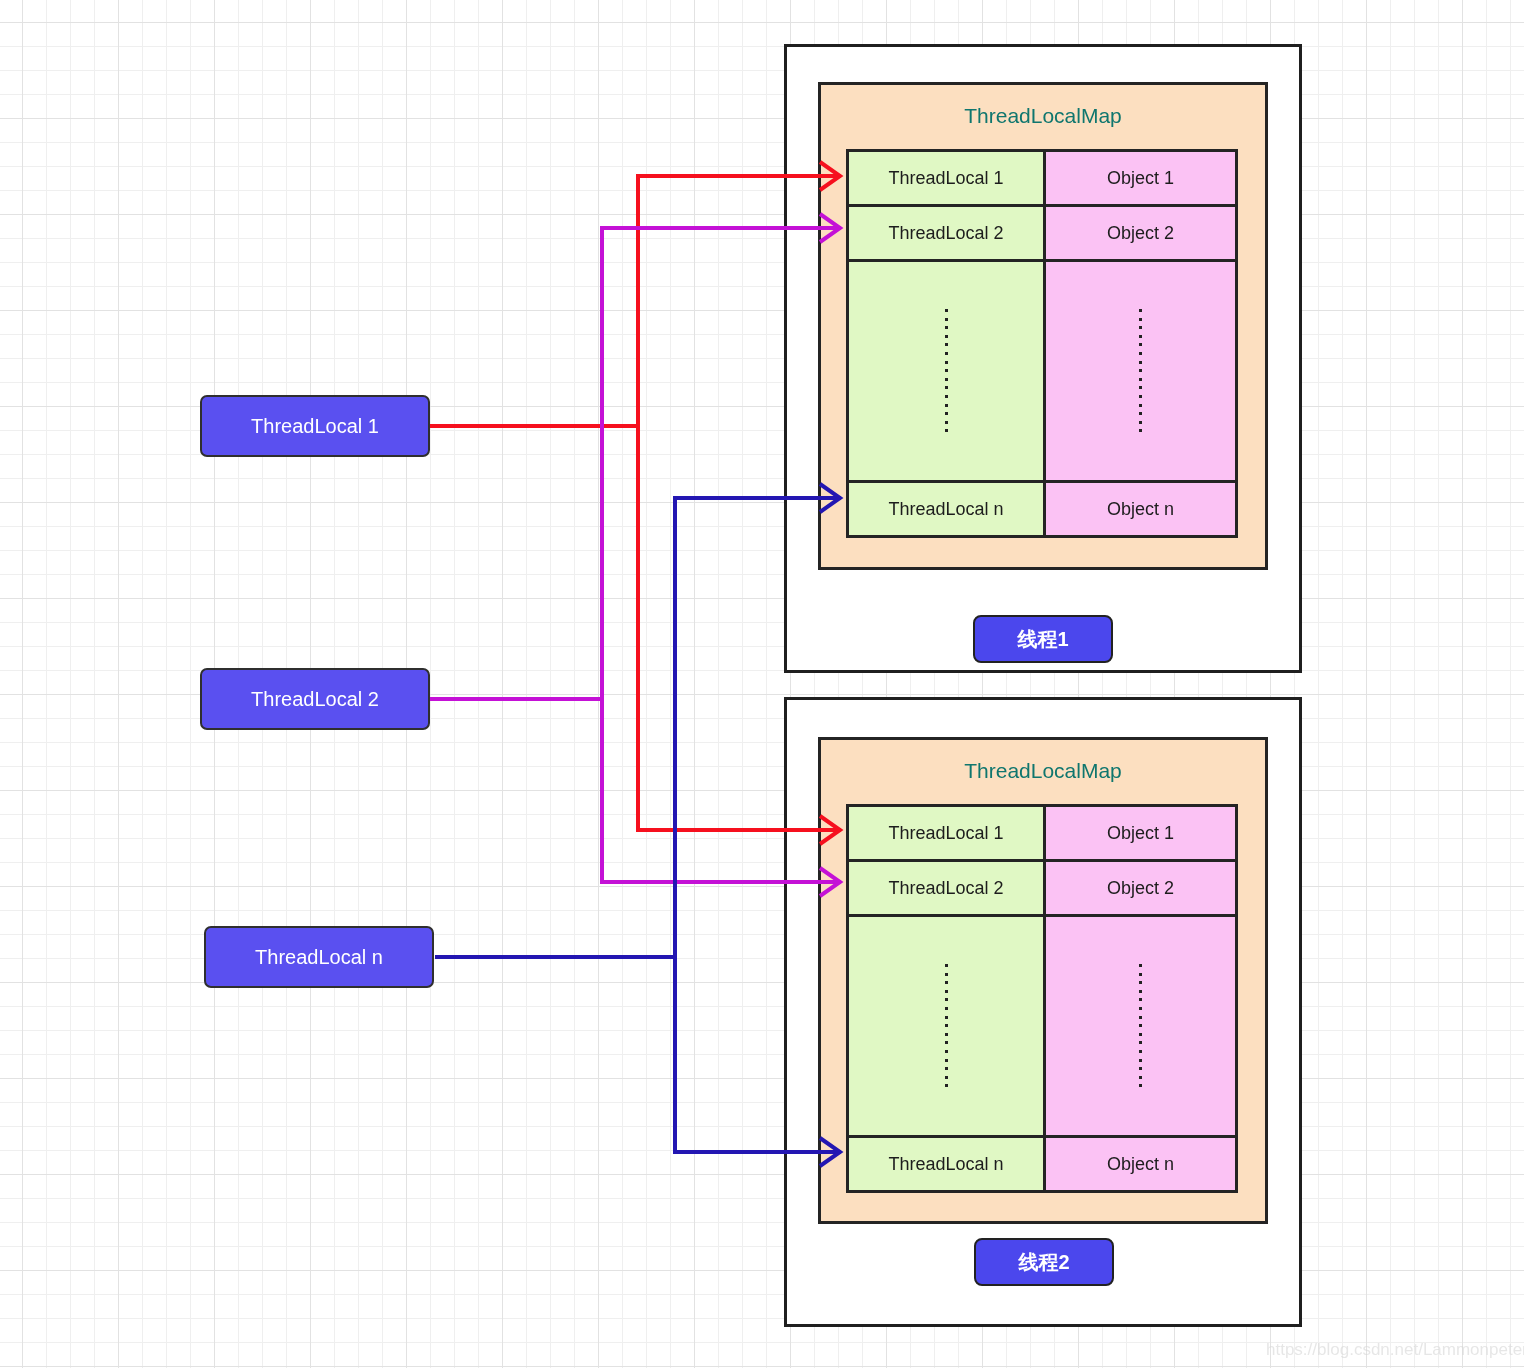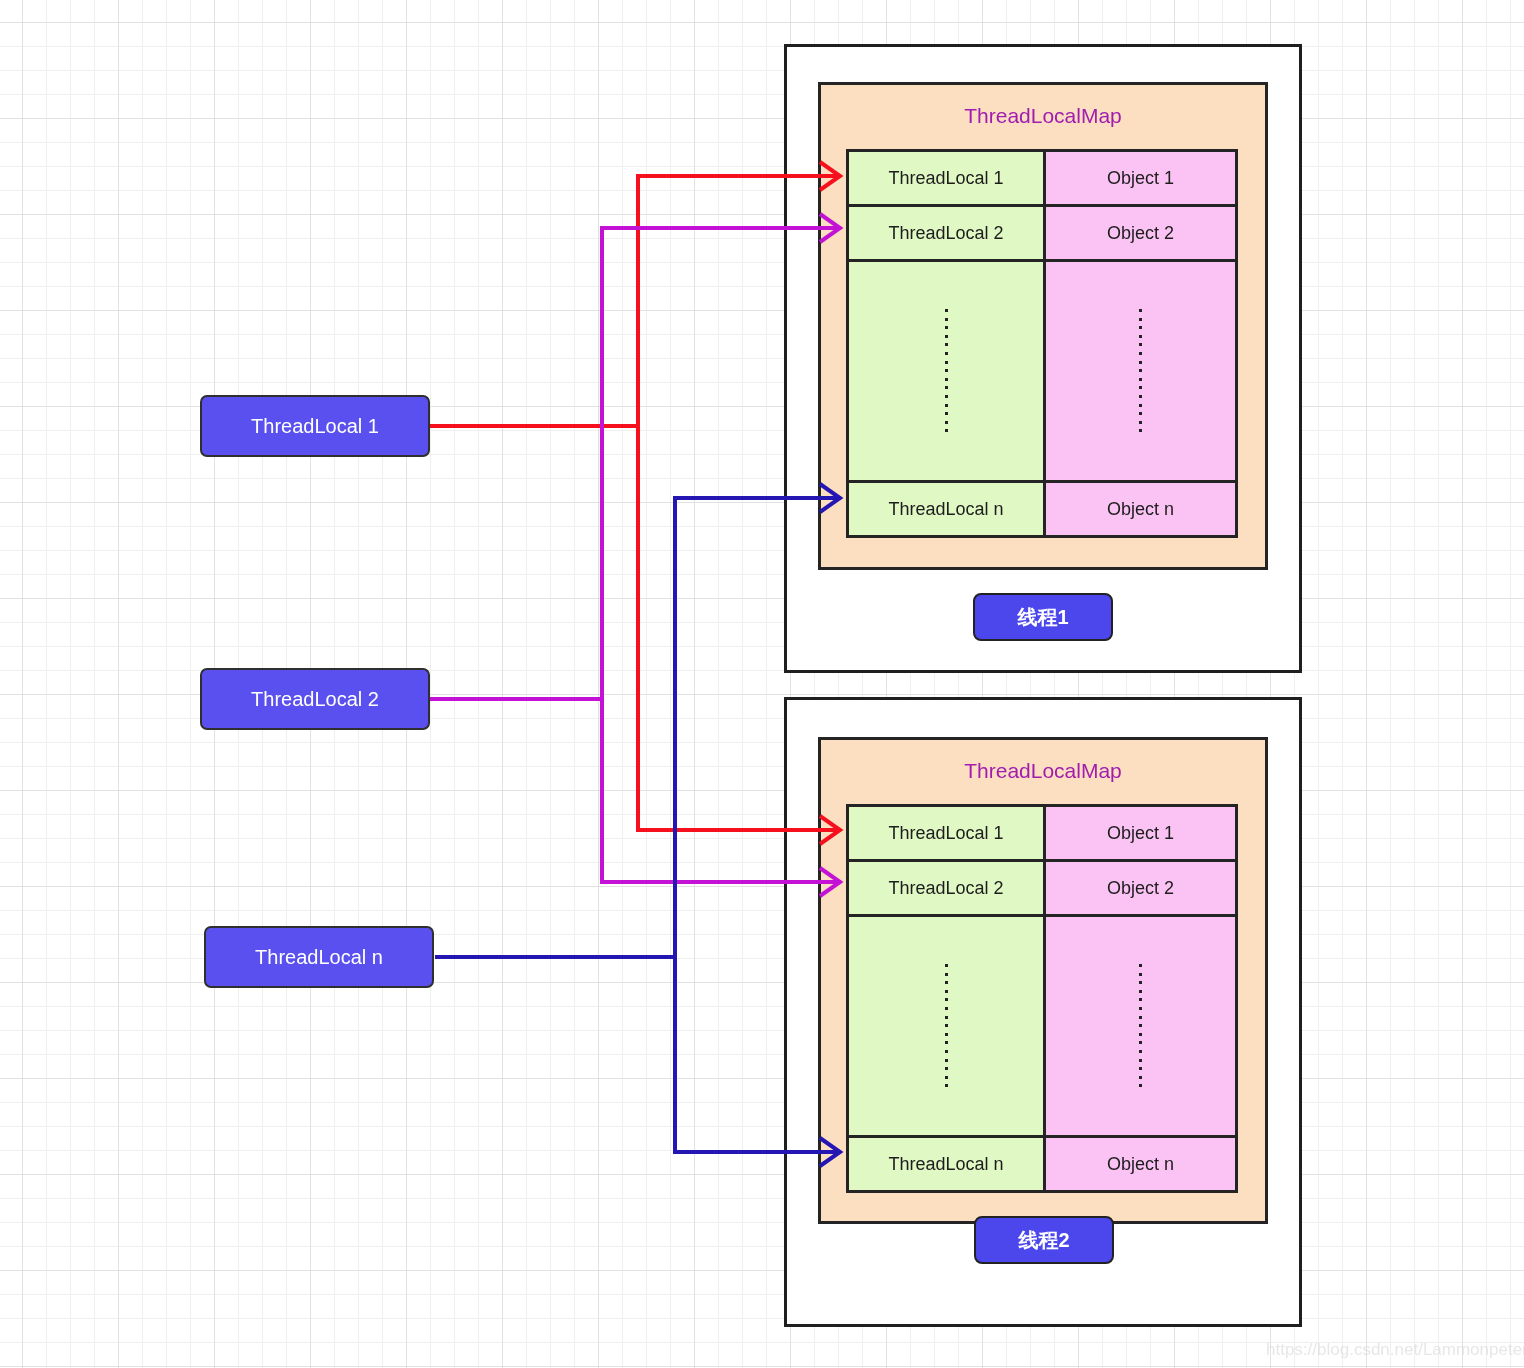--- a/index.html
+++ b/index.html
@@ -39,21 +39,21 @@
 
   .map-box{
     position:absolute;box-sizing:border-box;width:450px;height:488px;
     background:var(--map_fill,#fcdfc0);border:3px solid #242424;
   }
   #thread1 .map-box{left:31px;top:35px;}
   #thread2 .map-box{left:31px;top:37px;height:487px;}
 
   .map-title{
     height:62px;display:flex;align-items:center;justify-content:center;
-    font-size:21px;font-weight:500;color:#a21caf;
+    font-size:21px;font-weight:500;color:#0f766e;
   }
   .map-table{
     position:absolute;left:25px;top:64px;width:392px;box-sizing:border-box;
     border:3px solid #242424;display:flex;flex-direction:column;background:#242424;
   }
   .mrow{display:flex;}
   .mrow + .mrow{margin-top:3px;}
   .cell{
     box-sizing:border-box;display:flex;align-items:center;justify-content:center;
     font-size:18px;color:#1d1d1d;
@@ -65,21 +65,21 @@
   .vdots{
     width:3px;height:124px;margin:auto;
     background:repeating-linear-gradient(to bottom,#222 0px,#222 3px,transparent 3px,transparent 8.6px);
   }
 
   .thread-btn{
     position:absolute;width:140px;height:48px;box-sizing:border-box;
     background:var(--thread_button_fill,#4b47ed);
     border:2.5px solid #222;border-radius:8px;
     display:flex;align-items:center;justify-content:center;
-    color:#fff;font-size:20px;font-weight:600;
+    color:#fff;font-size:20px;font-weight:600;margin-top:22px;
   }
   #thread1 .thread-btn{left:186px;top:546px;}
   #thread2 .thread-btn{left:187px;top:516px;}
 
   .wires{position:absolute;inset:0;z-index:5;pointer-events:none;}
 
   .watermark{
     position:absolute;left:1266px;top:1340px;font-size:17px;
     color:#d7d7d7;opacity:.6;z-index:6;white-space:nowrap;
   }

